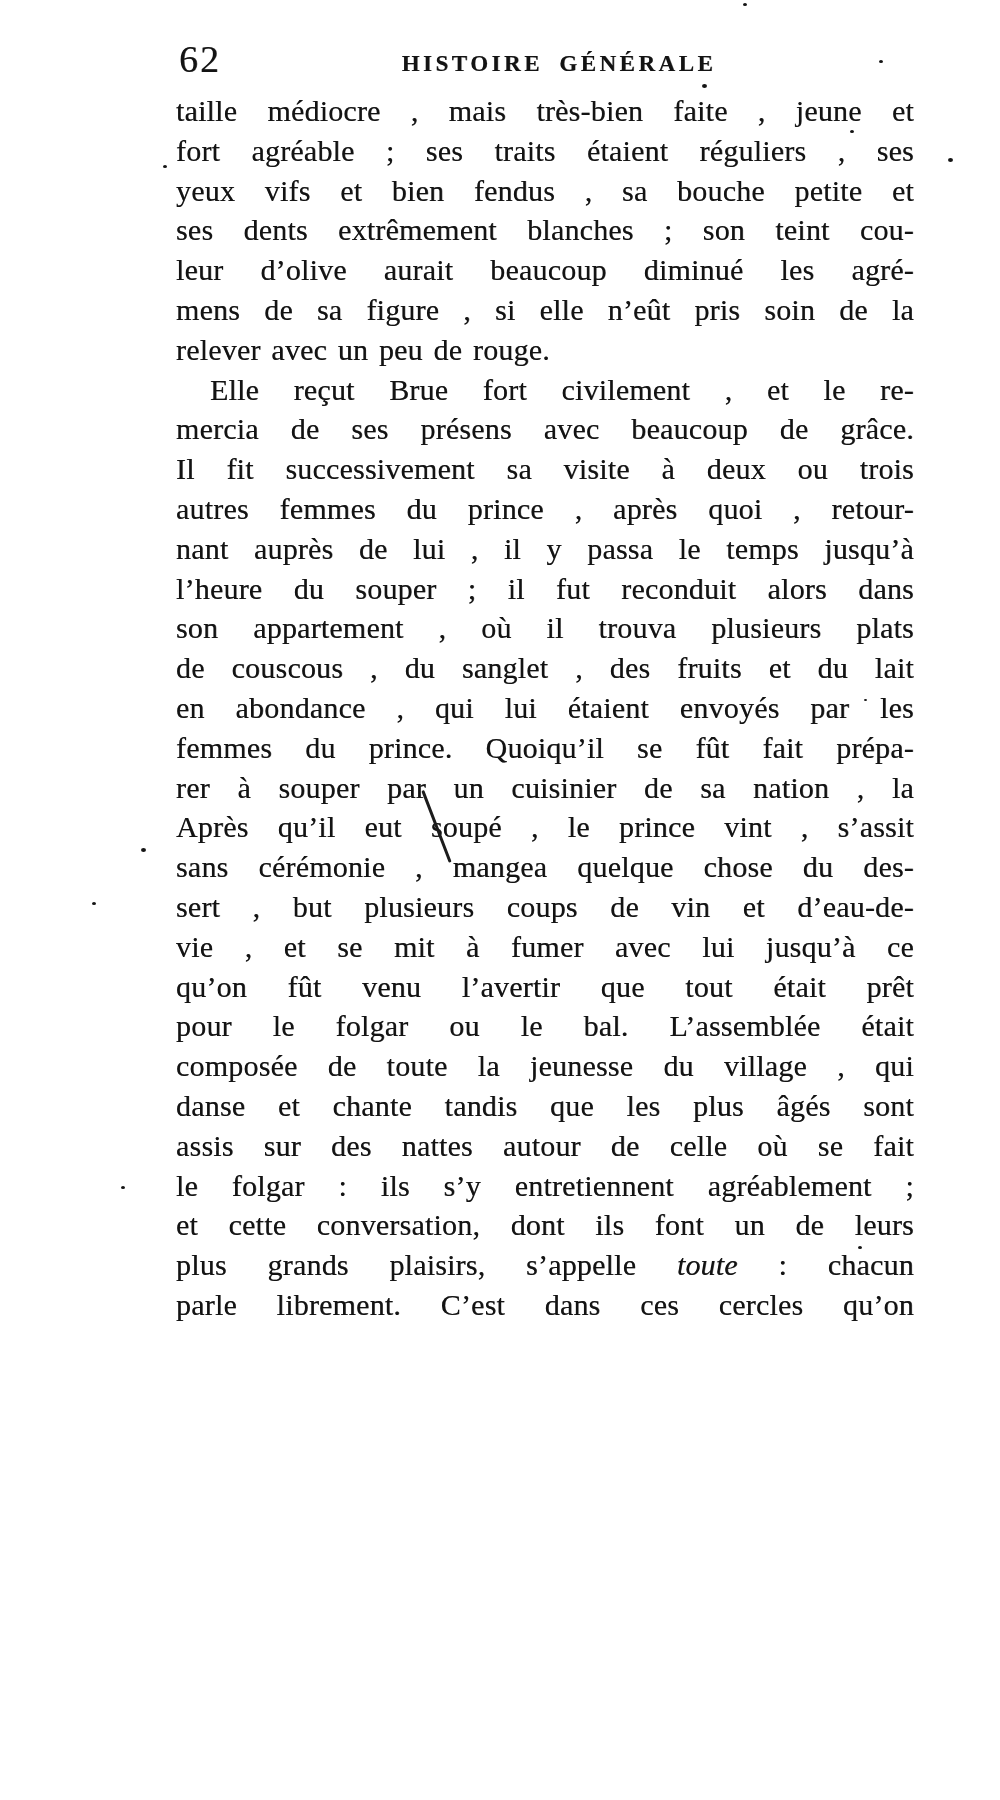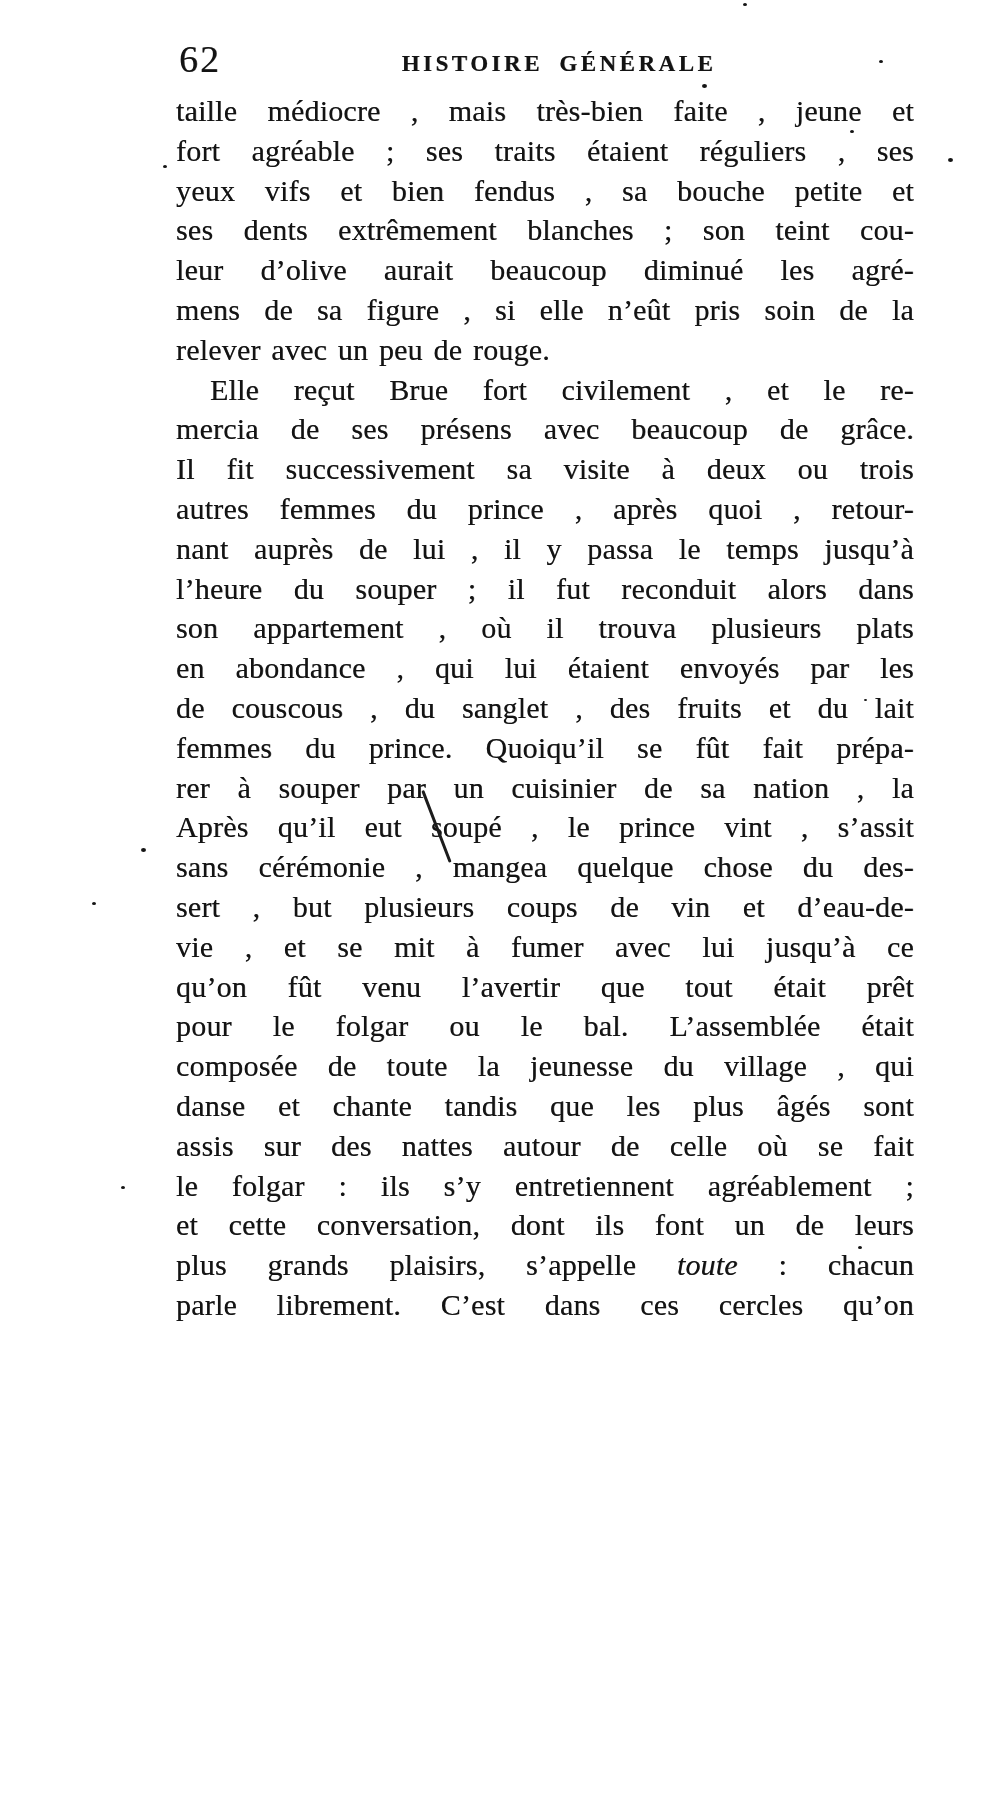--- a/index.html
+++ b/index.html
@@ -95,22 +95,22 @@
       <div class="line">leur d’olive aurait beaucoup diminué les agré-</div>
       <div class="line">mens de sa figure , si elle n’eût pris soin de la</div>
       <div class="line para-end">relever avec un peu de rouge.</div>
       <div class="line indent">Elle reçut Brue fort civilement , et le re-</div>
       <div class="line">mercia de ses présens avec beaucoup de grâce.</div>
       <div class="line">Il fit successivement sa visite à  deux ou trois</div>
       <div class="line">autres femmes du prince , après quoi , retour-</div>
       <div class="line">nant auprès de lui , il y passa le temps jusqu’à</div>
       <div class="line">l’heure du souper ; il fut reconduit alors dans</div>
       <div class="line">son appartement , où il trouva plusieurs plats</div>
+      <div class="line">de couscous , du sanglet , des fruits et du lait</div>
       <div class="line">en abondance , qui lui étaient envoyés par les</div>
-      <div class="line">de couscous , du sanglet , des fruits et du lait</div>
       <div class="line">femmes du prince. Quoiqu’il se fût fait prépa-</div>
       <div class="line">rer à souper par un cuisinier de sa nation , la</div>
       <div class="line">Après qu’il eut soupé , le prince vint , s’assit</div>
       <div class="line">sans cérémonie , mangea quelque chose du des-</div>
       <div class="line">sert , but plusieurs coups de vin et d’eau-de-</div>
       <div class="line">vie , et se mit à fumer avec lui jusqu’à ce</div>
       <div class="line">qu’on fût venu l’avertir que tout était prêt</div>
       <div class="line">pour le folgar ou le bal. L’assemblée était</div>
       <div class="line">composée de toute la jeunesse du village , qui</div>
       <div class="line">danse et chante tandis que les plus âgés sont</div>

